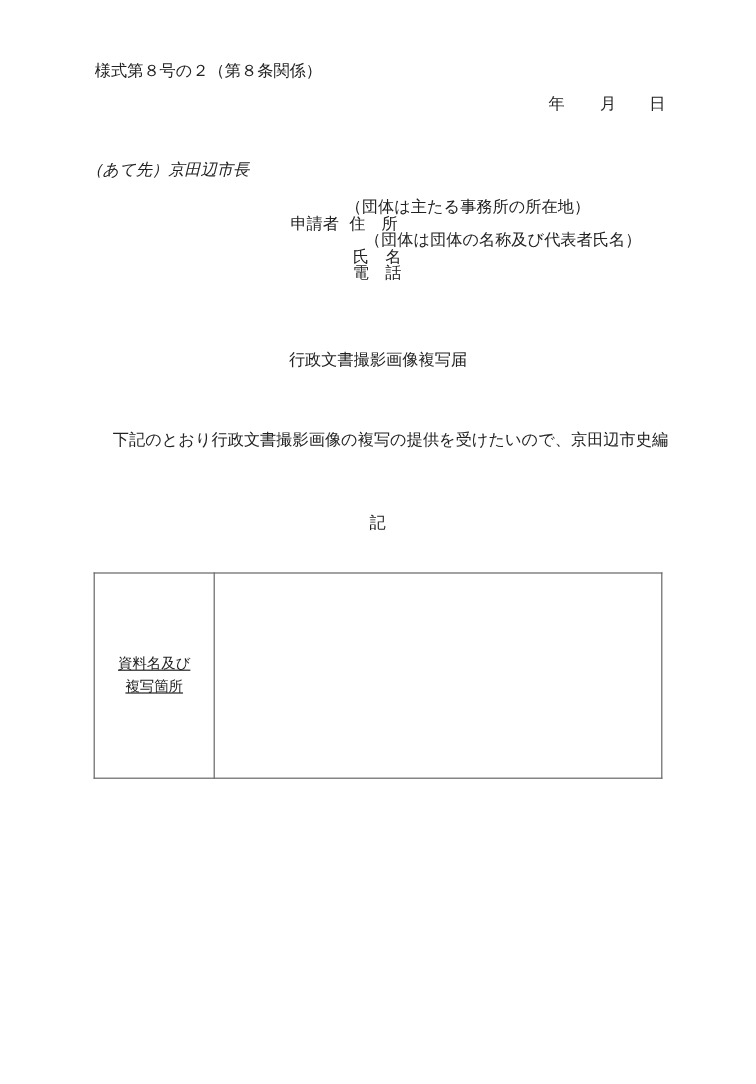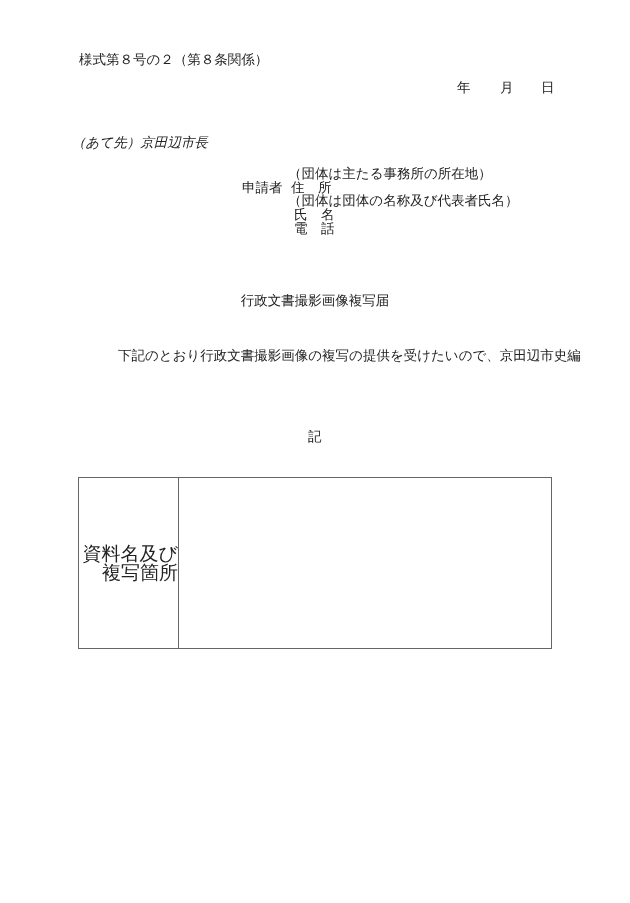--- a/index.html
+++ b/index.html
@@ -8,48 +8,48 @@
     font-family: "DejaVu Serif", "Liberation Serif", serif; color: #222; font-size: 13.5px;
   }
   .abs { position: absolute; white-space: nowrap; line-height: 1; }
   .form-id { left: 79px; top: 53px; }
   .date { top: 81px; left: 457px; }
   .date span { position: absolute; top: 0; }
   .addressee { left: 72px; top: 136px; font-style: italic; }
   .applicant { left: 242px; top: 167px; }
   .applicant .line { position: absolute; white-space: nowrap; }
   .title { left: 240px; top: 294px; width: 150px; text-align: center; }
-  .body-text { left: 80px; top: 342px; width: 480px; white-space: normal; line-height: 26px; margin-left: 24px; }
+  .body-text { left: 80px; top: 354px; width: 480px; white-space: normal; line-height: 26px; }
   .body-text .l1 { padding-left: 14px; display: block; }
   .ki { left: 308px; top: 430px; }
   table.form-table {
     position: absolute; left: 78px; top: 477px; width: 474px; border-collapse: collapse;
   }
   table.form-table td { border: 1.3px solid #666; padding: 0; }
-  td.label { width: 99px; text-align: right; vertical-align: middle; line-height: 19px; font-size: 19px; }
+  td.label { width: 99px; text-align: center; vertical-align: middle; line-height: 19px; font-size: 12px; text-decoration: underline; }
   td.value { background: #fff; }
 </style>
 </head>
 <body>
 
 <div class="abs form-id">様式第８号の２（第８条関係）</div>
 
 <div class="abs date">
   <span style="left:0">年</span>
   <span style="left:43px">月</span>
   <span style="left:84px">日</span>
 </div>
 
 <div class="abs addressee">（あて先）京田辺市長</div>
 
 <div class="abs applicant">
   <span class="line" style="left:46px; top:0">（団体は主たる事務所の所在地）</span>
   <span class="line" style="left:0; top:14px">申請者</span>
   <span class="line" style="left:49px; top:14px">住　所</span>
-  <span class="line" style="left:46px; top:27px">（団体は団体の名称及び代表者氏名）</span>
+  <span class="line" style="left:62px; top:27px">（団体は団体の名称及び代表者氏名）</span>
   <span class="line" style="left:52px; top:41px">氏　名</span>
   <span class="line" style="left:52px; top:55px">電　話</span>
 </div>
 
 <div class="abs title">行政文書撮影画像複写届</div>
 
 <div class="abs body-text">
   <span class="l1">下記のとおり行政文書撮影画像の複写の提供を受けたいので、京田辺市史編</span>
 </div>
 

